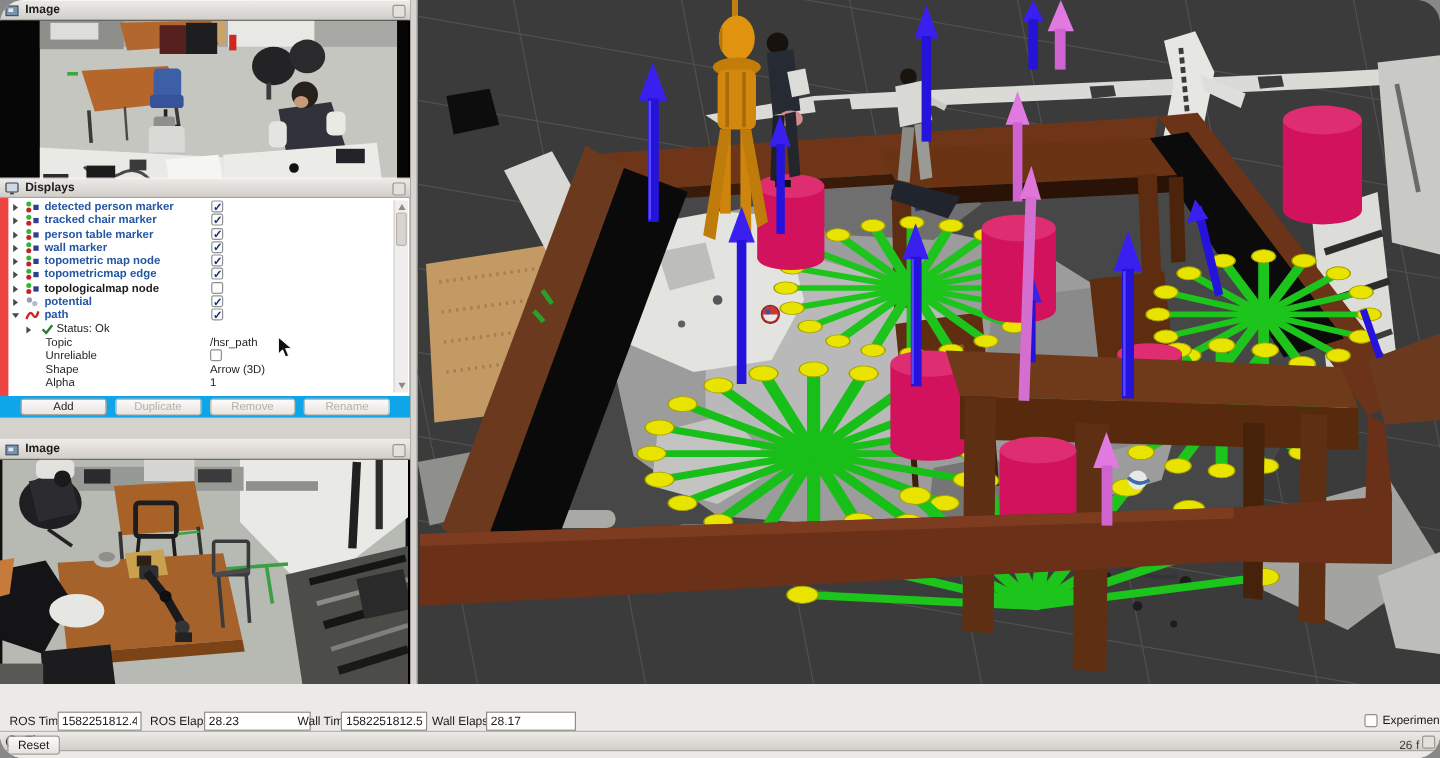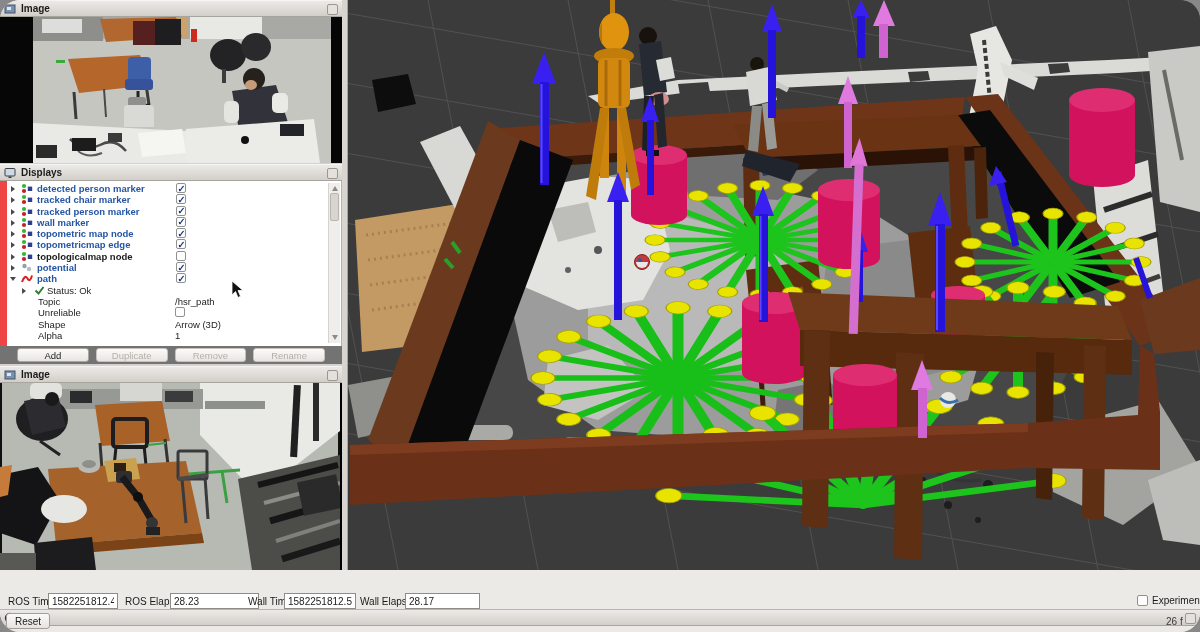--- a/index.html
+++ b/index.html
@@ -38,21 +38,21 @@
   .swatch { display:inline-block; width:8px; height:8px; background:#e01406; border:1px solid #7c0c02;
             vertical-align:-1px; margin-right:3px; }
   .vscroll { position:absolute; right:1px; top:2px; width:12px; height:160px; background:#f0eeec;
              border-left:1px solid #d6d3cf; }
   .vscroll .thumb { position:absolute; left:1px; top:10px; width:9px; height:28px; background:#d8d4cf;
              border:1px solid #b9b4ae; border-radius:2px; }
   .vscroll .uarr, .vscroll .darr { position:absolute; left:3px; width:0; height:0;
              border-left:3.5px solid transparent; border-right:3.5px solid transparent; }
   .vscroll .uarr { top:3px; border-bottom:5px solid #8e8a84; }
   .vscroll .darr { bottom:3px; border-top:5px solid #8e8a84; }
-  .btnrow { display:flex; gap:7px; padding:2px 17px; height:18px; align-items:center; background:#737373; }
+  .btnrow { display:flex; gap:7px; padding:2px 17px; height:18px; align-items:center; background:#0ea5e9; }
   .btnrow button { flex:1; height:14px; font-size:9.5px; font-family:"Liberation Sans",sans-serif;
                    border:1px solid #aaa59e; border-radius:3px;
                    background:linear-gradient(#fcfbfa,#e8e5e1); color:#1b1b1b; }
   .btnrow button:disabled { color:#b4afa8; border-color:#c6c2bb; }
 
   
   .timepanel { position:absolute; left:0; top:570px; width:1200px; height:62px; background:#eceae6; }
   .timepanel .phead { border-top:1px solid #b7b3ad;margin-top:39px; }
   .tfields { position:absolute; top:23px; left:0; width:1200px; height:18px; }
   .tfields label { position:absolute; top:3px; font-size:10px; color:#1a1a1a; }
@@ -144,21 +144,21 @@
         <rect x="36" y="128" width="21" height="13" fill="#2a2a2a"></rect>
         <polygon points="138,116 182,112 186,136 142,140" fill="#f5f5f2"></polygon>
         <rect x="108" y="116" width="14" height="9" fill="#3a3a3a"></rect>
 
         <rect x="0" y="0" width="33" height="146" fill="#060606"></rect>
         <rect x="331" y="0" width="9" height="146" fill="#060606"></rect>
       </svg>
     </div>
   </section>
 
-  <section class="panel" style="top:164px;height:201px;">
+  <section class="panel" style="top:148px;height:201px;">
     <header class="phead">
       <svg width="12" height="12">
         <rect x="1" y="1.5" width="10" height="7.5" rx="1" fill="#cdd9e4" stroke="#3a3f45" stroke-width="1"></rect>
         <rect x="4.5" y="9.5" width="3" height="1.5" fill="#3a3f45"></rect>
       </svg>
       <span class="ptitle">Displays</span>
       <span class="floatbtn"></span>
     </header>
 
     <div class="tree">
@@ -183,21 +183,21 @@
         <span class="tlbl">tracked chair marker</span>
         <span class="tchk checked"></span>
       </div>
       <div class="trow">
         <span class="tw" style="left:4px"></span>
         <svg class="ticon" width="12" height="11">
             <circle cx="3" cy="3" r="2.1" fill="#35b535"></circle>
             <circle cx="3" cy="8" r="2.1" fill="#c32222"></circle>
             <rect x="6.8" y="3.6" width="4.4" height="4.4" fill="#2d3f8f"></rect>
           </svg>
-        <span class="tlbl">tracked person marker</span>
+        <span class="tlbl">person table marker</span>
         <span class="tchk checked"></span>
       </div>
       <div class="trow">
         <span class="tw" style="left:4px"></span>
         <svg class="ticon" width="12" height="11">
             <circle cx="3" cy="3" r="2.1" fill="#35b535"></circle>
             <circle cx="3" cy="8" r="2.1" fill="#c32222"></circle>
             <rect x="6.8" y="3.6" width="4.4" height="4.4" fill="#2d3f8f"></rect>
           </svg>
         <span class="tlbl">wall marker</span>

